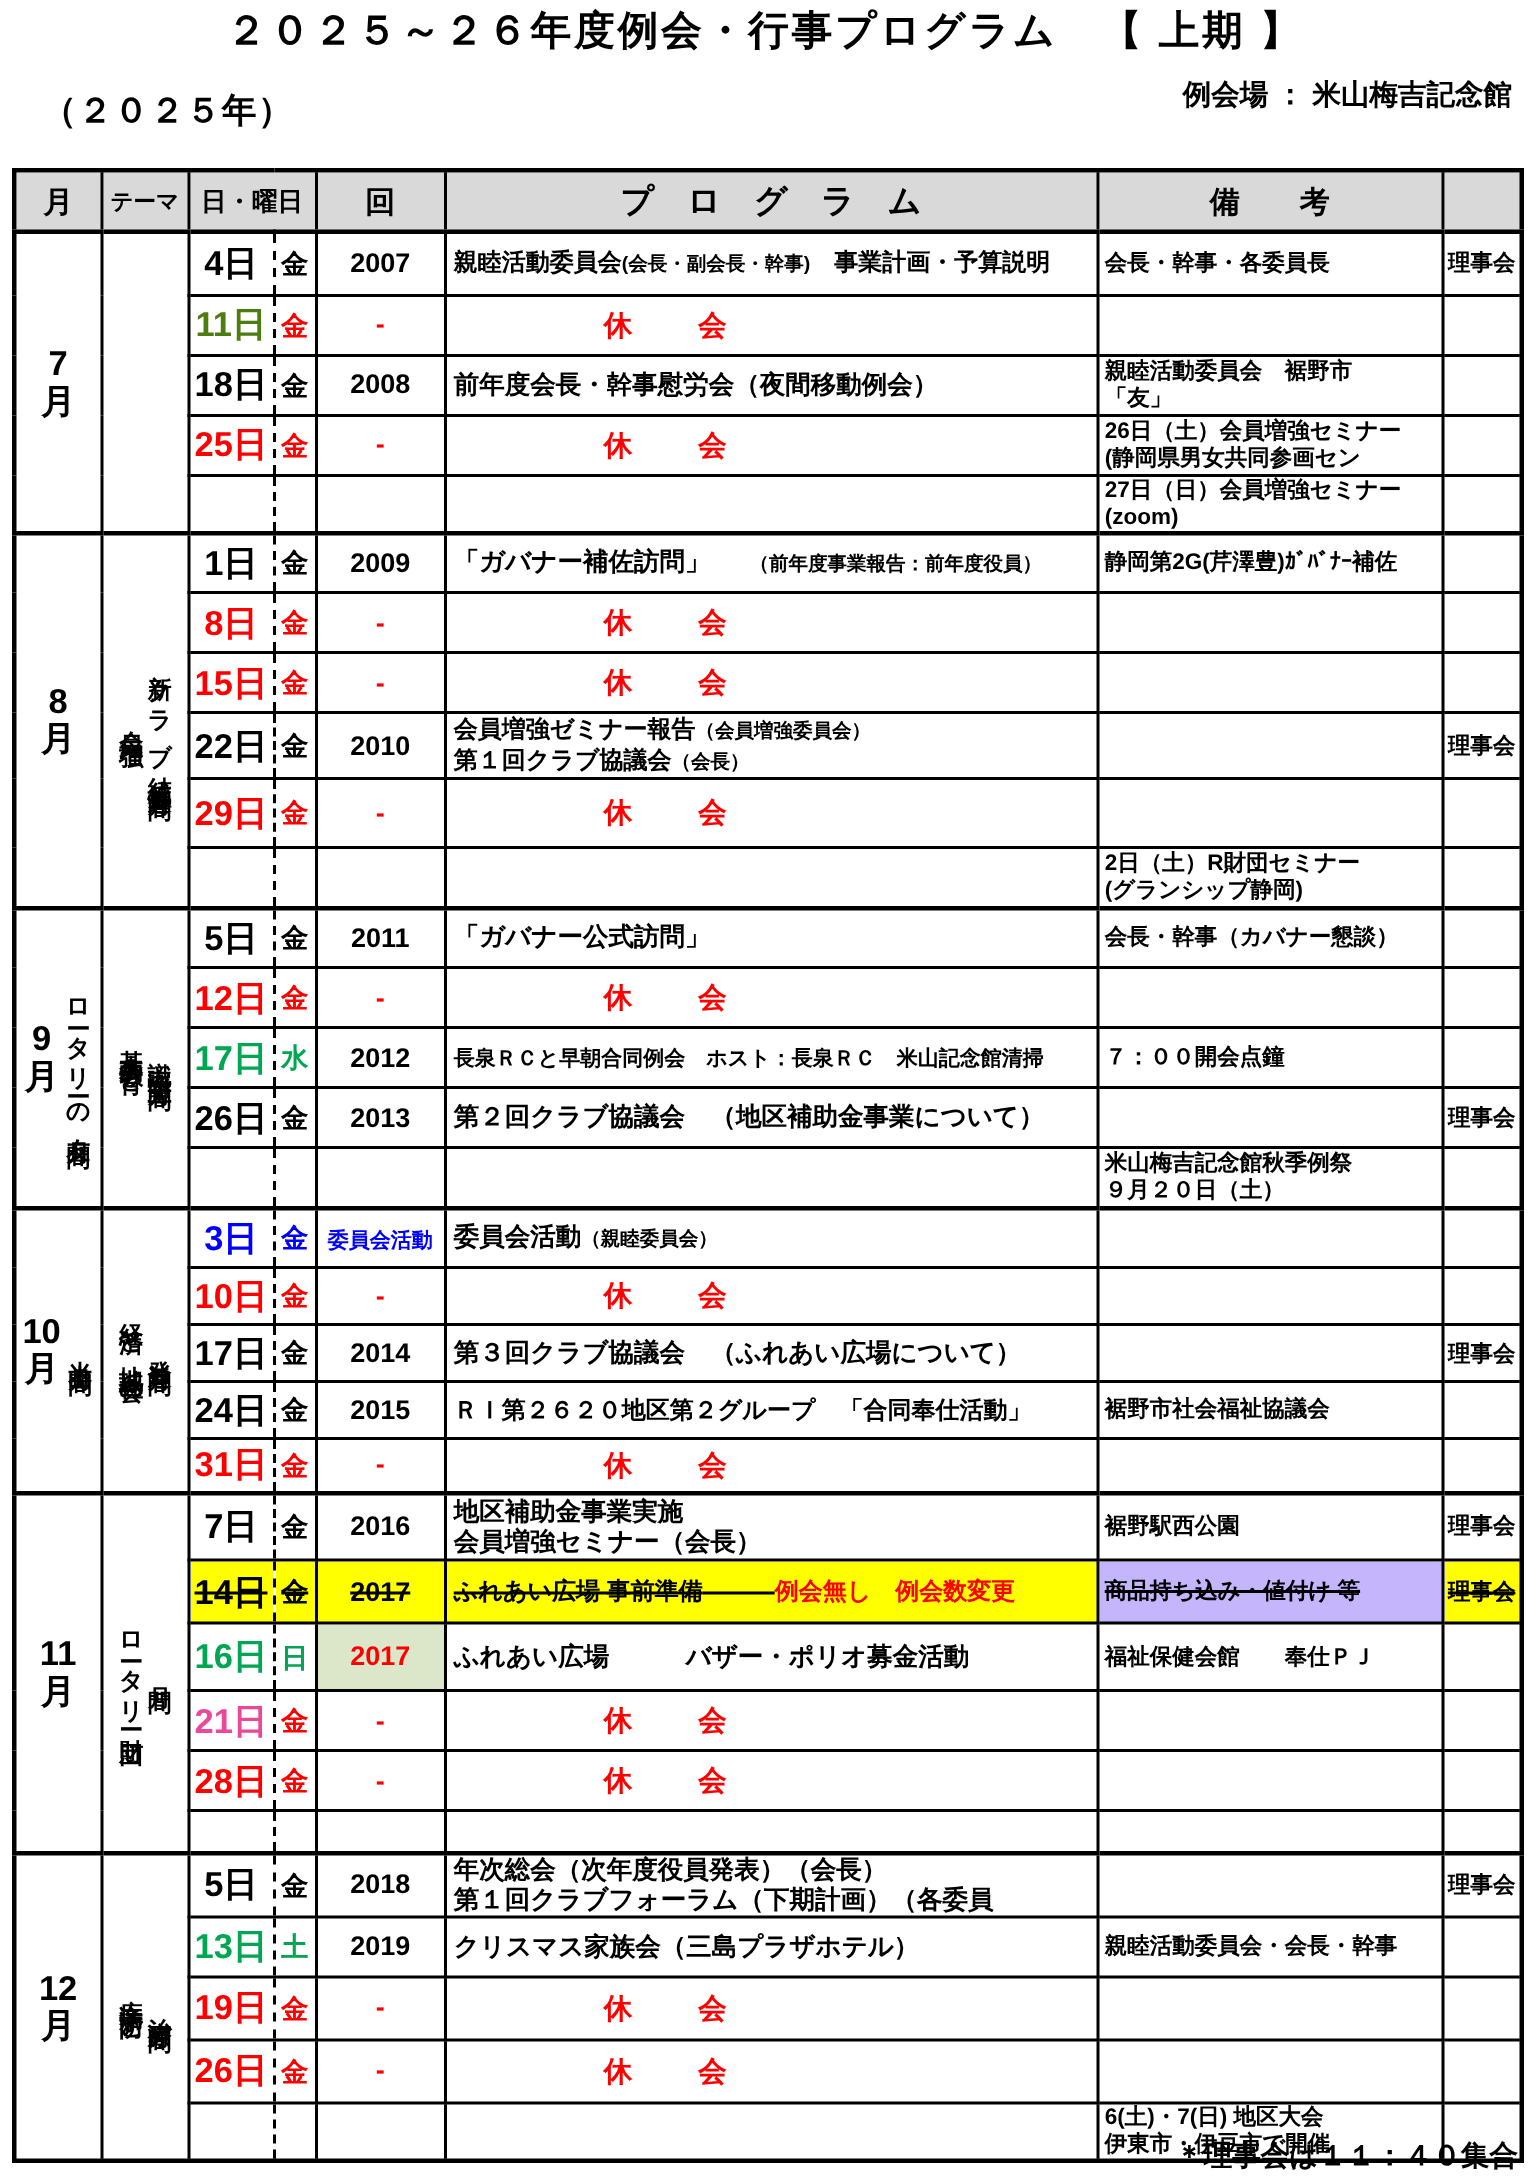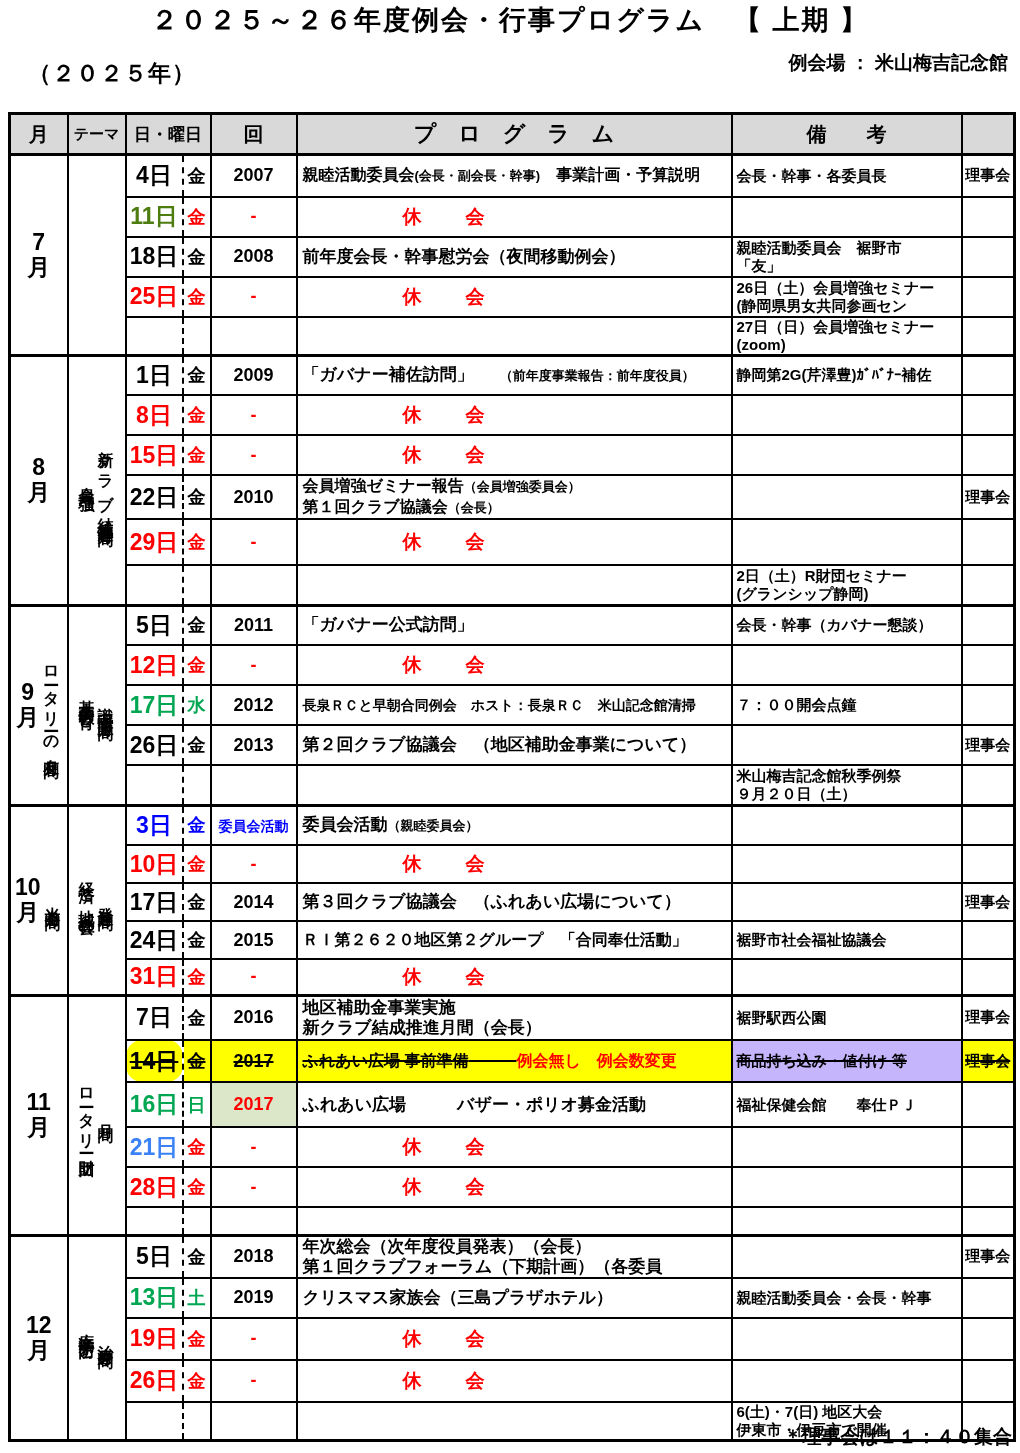--- a/index.html
+++ b/index.html
@@ -364,29 +364,29 @@
           <div class="twrap">
             <div class="vtext">ロータリー財団</div>
             <div class="vtext">月間</div>
           </div>
         </td>
         <td class="cd"><span>7日</span></td>
         <td class="cy"><span>金</span></td>
         <td class="ck"><span>2016</span></td>
         <td class="cp">
           <div class="pline"><span>地区補助金事業実施</span></div>
-          <div class="pline"><span>新クラブ結成推進月間（会長）</span></div>
+          <div class="pline"><span>会員増強セミナー（会長）</span></div>
         </td>
         <td class="cr">
           <div class="rline"><span>裾野駅西公園</span></div>
         </td>
         <td class="cb"><span>理事会</span></td>
       </tr>
       <tr style="height: 42px;">
-        <td class="cd" style="background: rgb(255, 255, 0); border-radius: 16px;"><span class="strike">14日</span></td>
+        <td class="cd" style="background: rgb(255, 255, 0);"><span class="strike">14日</span></td>
         <td class="cy" style="background: rgb(255, 255, 0);"><span class="strike">金</span></td>
         <td class="ck" style="background: rgb(255, 255, 0);"><span class="strike">2017</span></td>
         <td class="cp" style="background: rgb(255, 255, 0);">
           <div class="pline"><span class="strike" style="font-size: 16px;">ふれあい広場 事前準備</span><span class="strike" style="font-size: 16px;">　　　</span><span style="color: rgb(255, 0, 0); font-size: 16px;">例会無し　例会数変更</span></div>
         </td>
         <td class="cr" style="background: #c4b5fd;">
           <div class="rline"><span class="strike">商品持ち込み・値付け 等</span></div>
         </td>
         <td class="cb" style="background: rgb(255, 255, 0);"><span class="strike">理事会</span></td>
       </tr>
@@ -396,21 +396,21 @@
         <td class="ck" style="background: rgb(220, 230, 200);"><span style="color: rgb(255, 0, 0);">2017</span></td>
         <td class="cp">
           <div class="pline"><span>ふれあい広場　　　バザー・ポリオ募金活動</span></div>
         </td>
         <td class="cr">
           <div class="rline"><span>福祉保健会館　　奉仕ＰＪ</span></div>
         </td>
         <td class="cb"></td>
       </tr>
       <tr style="height: 40px;">
-        <td class="cd"><span style="color: #3b82f6;">21日</span></td>
+        <td class="cd"><span style="color: #ec4899;">21日</span></td>
         <td class="cy"><span style="color: rgb(255, 0, 0);">金</span></td>
         <td class="ck"><span style="color: rgb(255, 0, 0);">-</span></td>
         <td class="cp">
           <div class="rest" style="color: rgb(255, 0, 0);">休　　会</div>
         </td>
         <td class="cr"></td>
         <td class="cb"></td>
       </tr>
       <tr style="height: 40px;">
         <td class="cd"><span style="color: rgb(255, 0, 0);">28日</span></td>

